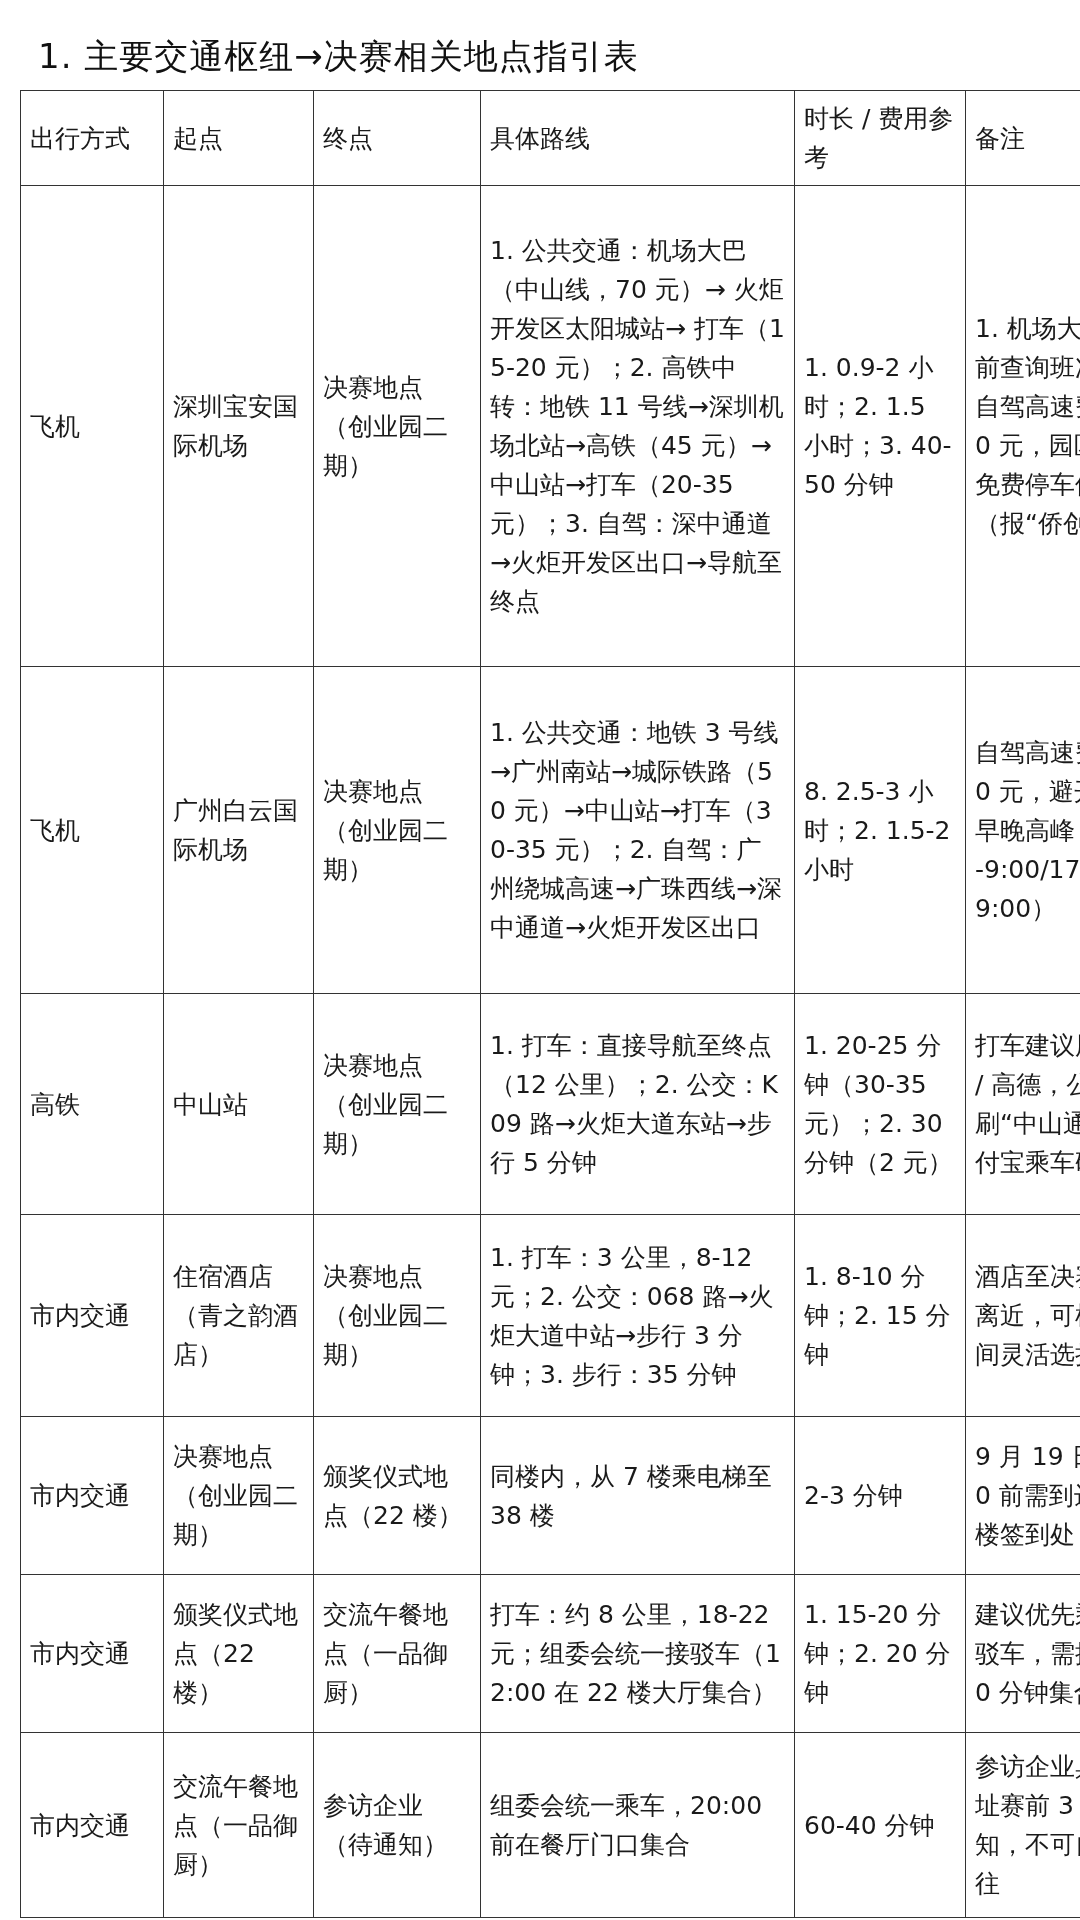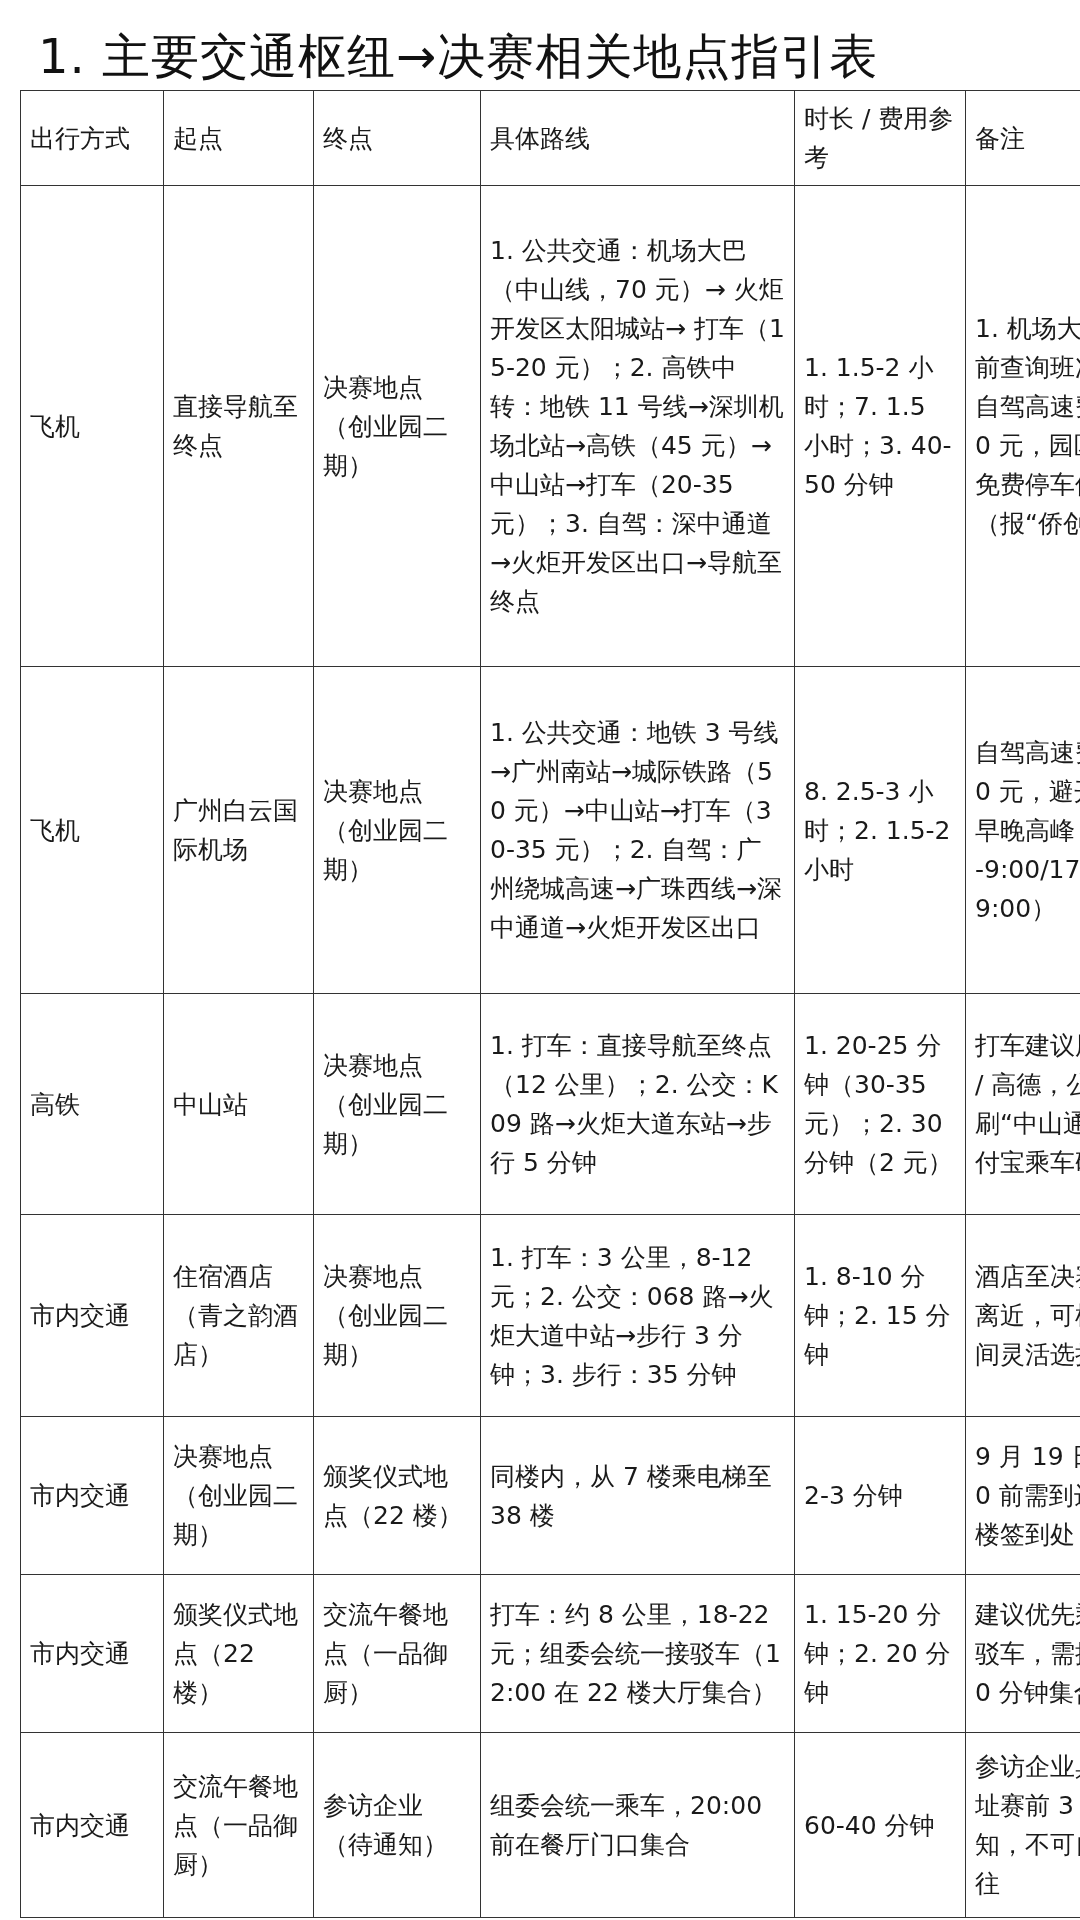--- a/index.html
+++ b/index.html
@@ -3,21 +3,21 @@
   <meta charset="utf-8">
   <style>
     html, body { margin: 0; padding: 0; background: #ffffff; }
     body {
       width: 1080px; height: 1920px; position: relative; overflow: hidden;
       font-family: "DejaVu Sans", "Liberation Sans", sans-serif;
       color: #1a1a1a;
     }
     .title {
       position: absolute; left: 38px; top: 26px;
-      font-size: 48px; line-height: 60px; font-weight: 400; letter-spacing: 1px;
+      font-size: 34px; line-height: 60px; font-weight: 400; letter-spacing: 1px;
       color: #111;
     }
     table.guide {
       position: absolute; left: 20px; top: 90px;
       width: 1041px;
       border-collapse: collapse;
       table-layout: fixed;
     }
     table.guide td, table.guide th {
       border: 1.5px solid #333;
@@ -50,24 +50,24 @@
       <th class="c2">起点</th>
       <th class="c3">终点</th>
       <th class="c4">具体路线</th>
       <th class="c5">时长 / 费用参考</th>
       <th class="c6">备注</th>
     </tr>
   </thead>
   <tbody>
     <tr class="r1">
       <td>飞机</td>
-      <td>直接导航至终点</td>
+      <td>深圳宝安国际机场</td>
       <td>决赛地点（创业园二期）</td>
       <td>1. 公共交通：机场大巴（中山线，70 元）→ 火炬开发区太阳城站→ 打车（15-20 元）；2. 高铁中转：地铁 11 号线→深圳机场北站→高铁（45 元）→中山站→打车（20-35 元）；3. 自驾：深中通道→火炬开发区出口→导航至终点</td>
-      <td>1. 1.5-2 小时；7. 1.5 小时；3. 40-50 分钟</td>
+      <td>1. 0.9-2 小时；2. 1.5 小时；3. 40-50 分钟</td>
       <td>1. 机场大巴需提前查询班次；2. 自驾高速费约 50 元，园区提供免费停车位（报“侨创赛”）</td>
     </tr>
     <tr class="r2">
       <td>飞机</td>
       <td>广州白云国际机场</td>
       <td>决赛地点（创业园二期）</td>
       <td>1. 公共交通：地铁 3 号线→广州南站→城际铁路（50 元）→中山站→打车（30-35 元）；2. 自驾：广州绕城高速→广珠西线→深中通道→火炬开发区出口</td>
       <td>8. 2.5-3 小时；2. 1.5-2 小时</td>
       <td>自驾高速费约 60 元，避开广州早晚高峰（7:00-9:00/17:00-19:00）</td>
     </tr>

